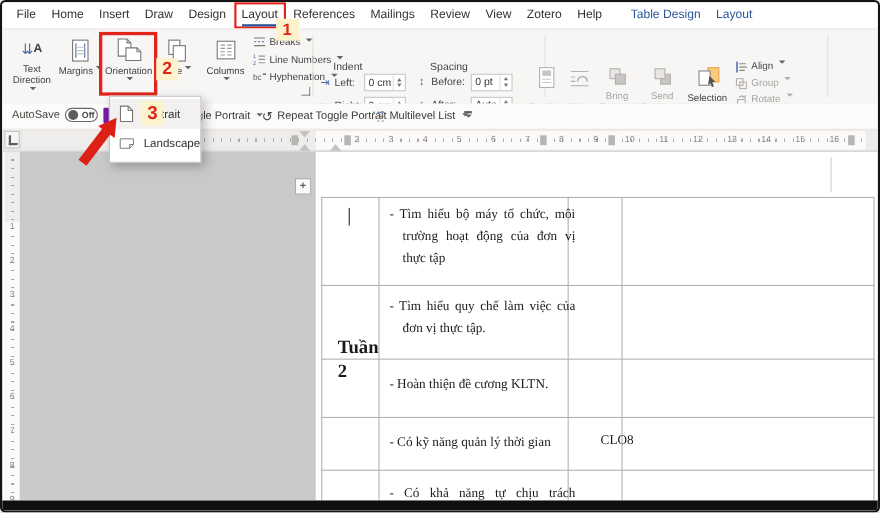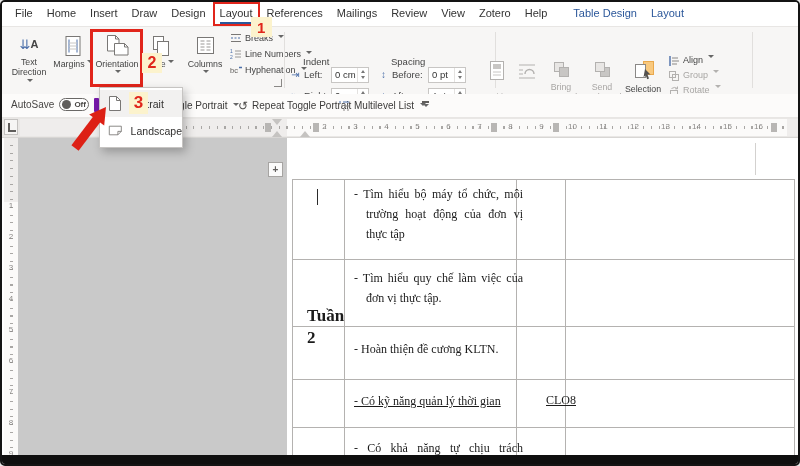--- a/index.html
+++ b/index.html
@@ -83,21 +83,21 @@
   .page{position:absolute;left:269px;top:0;right:0;bottom:0;background:#fff;}
   .pagemark{position:absolute;left:737px;top:5px;width:1px;height:32px;background:#d3d1cf;}
   .dtable{position:absolute;left:274px;top:41px;width:503px;height:290px;font-family:"Liberation Serif",serif;color:#1b1b1b;}
   .tlv{position:absolute;top:0;bottom:0;width:1px;background:#b4b2b0;}
   .tlh{position:absolute;left:0;right:0;height:1px;background:#b4b2b0;}
   .weekcell{position:absolute;left:0;top:126px;width:52px;font-weight:bold;font-size:17px;line-height:1.3;margin-left:15px;}
   .trow{position:absolute;left:53px;width:449px;display:flex;align-items:flex-start;box-sizing:border-box;padding:6px 0 0 9px;}
   .trow:nth-of-type(1){top:0;}
   .trow:nth-of-type(2){top:80px;padding-top:10px;}
   .trow:nth-of-type(3){top:147px;padding-top:14px;}
-  .trow:nth-of-type(4){top:200px;padding-top:13px;text-decoration:underline;}
+  .trow:nth-of-type(4){top:200px;padding-top:13px;}
   .trow:nth-of-type(5){top:248px;padding-top:12px;}
   .task{width:157px;font-size:12px;line-height:1.65;text-align:justify;padding-left:12px;text-indent:-12px;}
   .trow:nth-of-type(5) .task{text-align-last:justify;}
   .clo{margin-left:23px;font-size:12px;line-height:1.4;}
   .caret{position:absolute;left:299px;top:51px;width:1.4px;height:16px;background:#2b2b2b;}
   .movehandle{position:absolute;left:250px;top:24px;width:15px;height:15px;background:#fafafa;border:1px solid #a6a4a2;
     box-sizing:border-box;display:flex;align-items:center;justify-content:center;font-size:10px;color:#605e5c;font-weight:bold;line-height:1;}
   
   .dropdown{position:absolute;left:97px;top:85px;width:84px;height:61px;background:#fff;border:1px solid #c6c4c2;
     box-shadow:3px 4px 9px rgba(0,0,0,.25);z-index:50;box-sizing:border-box;padding:2px 0;}

